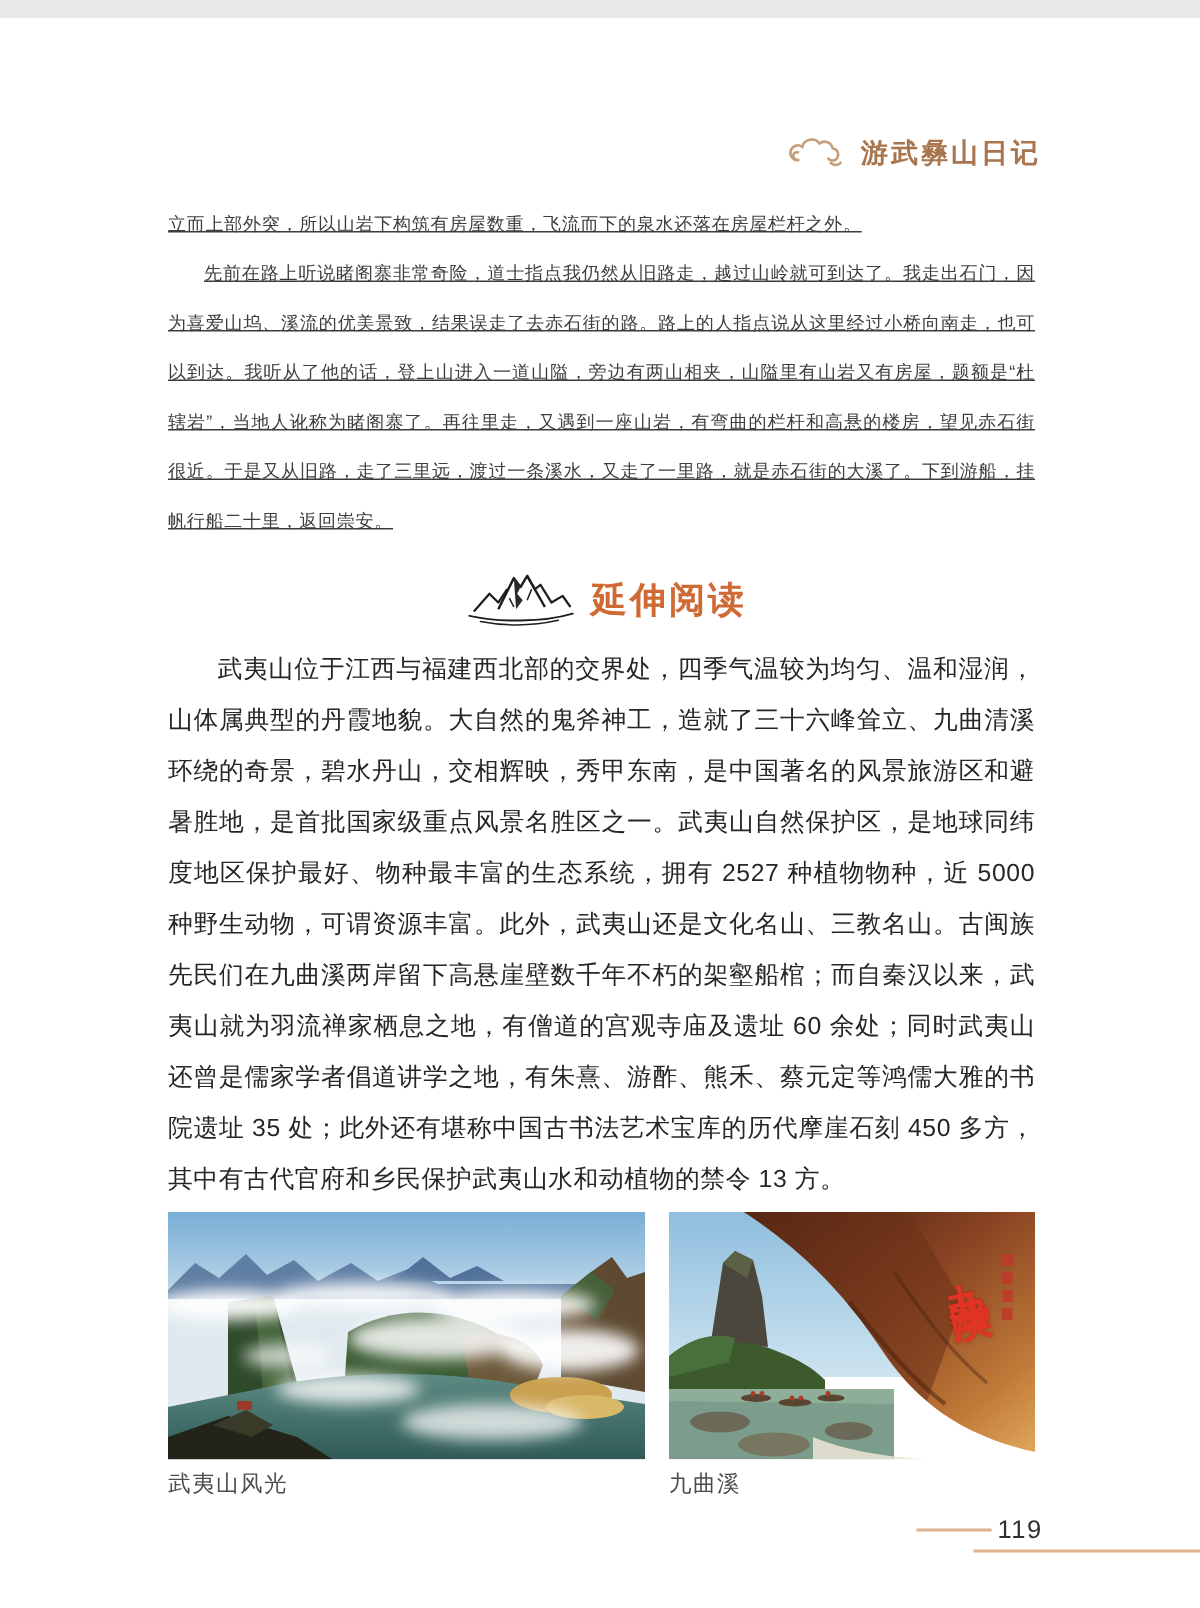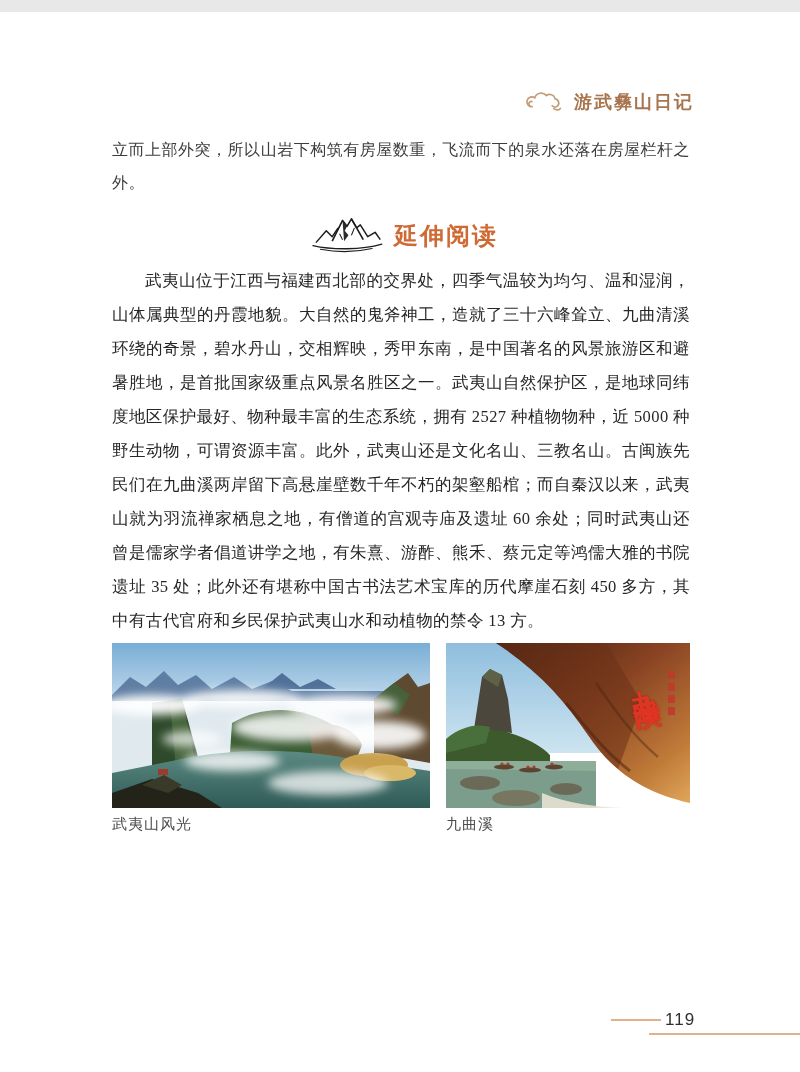--- a/index.html
+++ b/index.html
@@ -20,40 +20,40 @@
   .header-title{
     font-family:"Liberation Serif","DejaVu Serif",serif;
     font-weight:bold;font-size:18px;letter-spacing:2px;
     color:#a8754e;
   }
   
   .content{
     position:absolute;left:112px;top:121px;width:578px;
   }
   .body-sans{
-    margin:0;font-size:16px;line-height:33px;color:#3d3d3d;
-    text-align:justify;letter-spacing:.5px;
+    margin:0;font-size:12px;line-height:33px;color:#3d3d3d;
+    text-align:justify;letter-spacing:.5px;text-decoration:underline;
   }
   .indent{text-indent:2em;}
   .section-header{
     display:flex;align-items:flex-end;gap:10px;
     margin-top:10px;height:46px;justify-content:center;
   }
   .mountain-icon{width:74px;height:44px;display:block;margin-left:6px;}
   .section-title{
     margin:0 0 4px 0;font-size:24px;font-weight:bold;color:#d06a35;
     letter-spacing:2px;line-height:30px;
   }
   .sub-title{
     margin:10px 0 0 0;font-size:19px;font-weight:bold;color:#c8672f;
     letter-spacing:2px;line-height:26px;
   }
   .body-serif{
     margin:9px 0 0 0;
-    font-family:Liberation Serif, serif;
+    font-family:Liberation Sans, sans-serif;
     font-size:16.5px;line-height:34px;color:#262626;
     text-align:justify;letter-spacing:.4px;
   }
   
   .figure-row{
     display:flex;gap:16px;margin-top:5px;
   }
   figure{margin:0;}
   .photo{display:block;overflow:hidden;position:relative;}
   .photo-left{width:318px;height:165px;}
@@ -89,20 +89,21 @@
   <div class="page-header">
     <svg class="cloud-icon" viewBox="0 0 64 40" fill="none">
       <path d="M14 28 a7.5 7.5 0 1 1 4-13.5 a10 10 0 0 1 17.5-3.5 a8.5 8.5 0 0 1 13.5 5 a6.5 6.5 0 0 1 3 11.5 c-2.5 1.8-6 .8-7.5-1 M14 28 c-3.5-.4-5.5-2.7-5-5.2 .4-2 2.6-3.3 4.6-2.7" stroke="#c49d7b" stroke-width="2.6" stroke-linecap="round"></path>
       <path d="M47 31 c3.5 3 8.5 2.2 10-0.5" stroke="#c49d7b" stroke-width="2.6" stroke-linecap="round"></path>
     </svg>
     <span class="header-title">游武彝山日记</span>
   </div>
 
   <div class="content">
     <p class="body-sans">立而上部外突，所以山岩下构筑有房屋数重，飞流而下的泉水还落在房屋栏杆之外。</p>
+    <p class="body-sans indent">先前在路上听说睹阁寨非常奇险，道士指点我仍然从旧路走，越过山岭就可到达了。我走出石门，因为喜爱山坞、溪流的优美景致，结果误走了去赤石街的路。路上的人指点说从这里经过小桥向南走，也可以到达。我听从了他的话，登上山进入一道山隘，旁边有两山相夹，山隘里有山岩又有房屋，题额是“杜辖岩”，当地人讹称为睹阁寨了。再往里走，又遇到一座山岩，有弯曲的栏杆和高悬的楼房，望见赤石街很近。于是又从旧路，走了三里远，渡过一条溪水，又走了一里路，就是赤石街的大溪了。下到游船，挂帆行船二十里，返回崇安。</p>
 
     <div class="section-header">
       <svg class="mountain-icon" viewBox="0 0 100 58" fill="none">
         <path d="M30 40 L44 12 L50 20 L56 10 L72 38" stroke="#1d1d1d" stroke-width="2.2" stroke-linejoin="round"></path>
         <path d="M44 12 L50 20 L47 26 L52 32 L46 40 Z" fill="#2a2a2a"></path>
         <path d="M8 42 L22 26 L30 34 L38 22" stroke="#1d1d1d" stroke-width="2" stroke-linejoin="round"></path>
         <path d="M56 10 L63 22 L68 18 L78 34 L88 28 L95 38" stroke="#1d1d1d" stroke-width="2" stroke-linejoin="round"></path>
         <path d="M40 30 l4 8 M60 22 l-4 10" stroke="#1d1d1d" stroke-width="1.4"></path>
         <path d="M4 46 C30 52 70 52 97 44" stroke="#1d1d1d" stroke-width="1.8" stroke-linecap="round"></path>
         <path d="M14 51 C40 56 62 55 84 50" stroke="#1d1d1d" stroke-width="1.4" stroke-linecap="round"></path>

